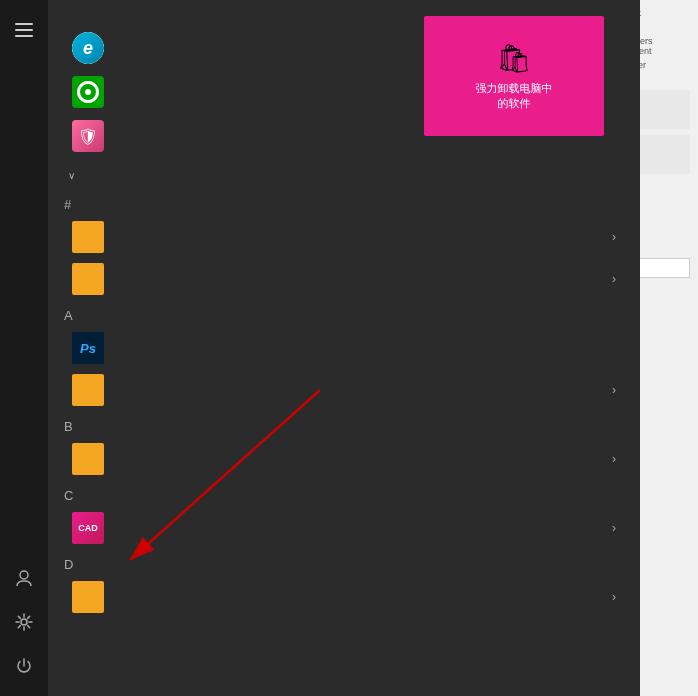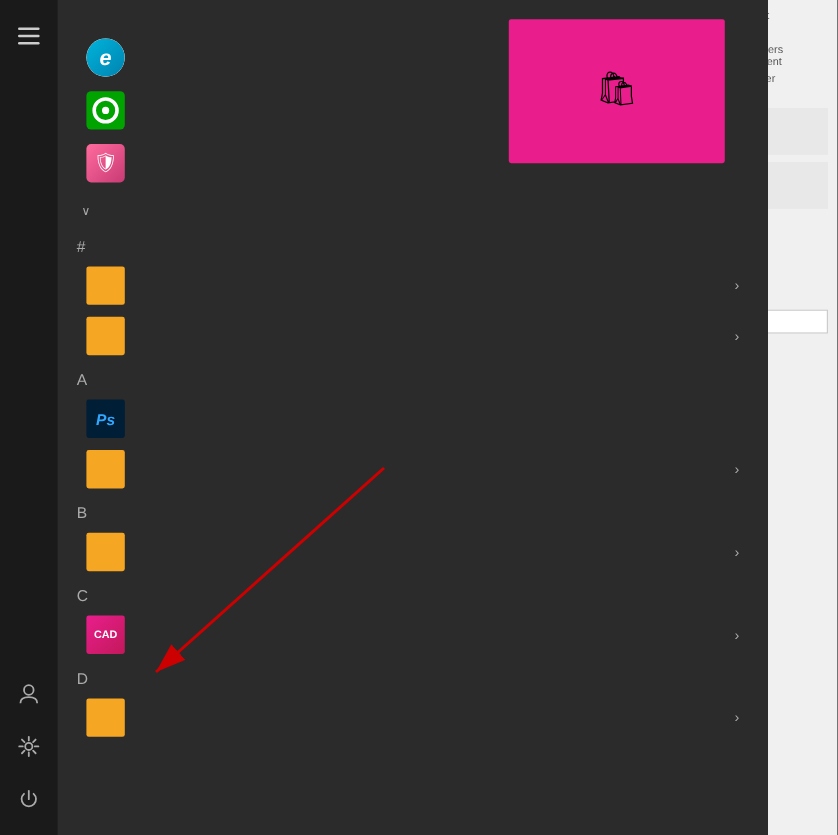--- a/index.html
+++ b/index.html
@@ -468,20 +468,21 @@
 
         <div class="app-item">
           <div class="app-icon icon-virus">🛡</div>
           <span class="app-name"></span>
         </div>
       </div>
 
       <div class="tiles-area">
         <div class="tile-large">
           <div class="tile-large-icon">🛍</div>
+          <div class="tile-large-text">强力卸载电脑中<br>的软件</div>
         </div>
       </div>
     </div>
 
     <div class="expand-section">
       <div class="expand-link">
         <span></span>
         <span class="expand-arrow">∨</span>
       </div>
     </div>

